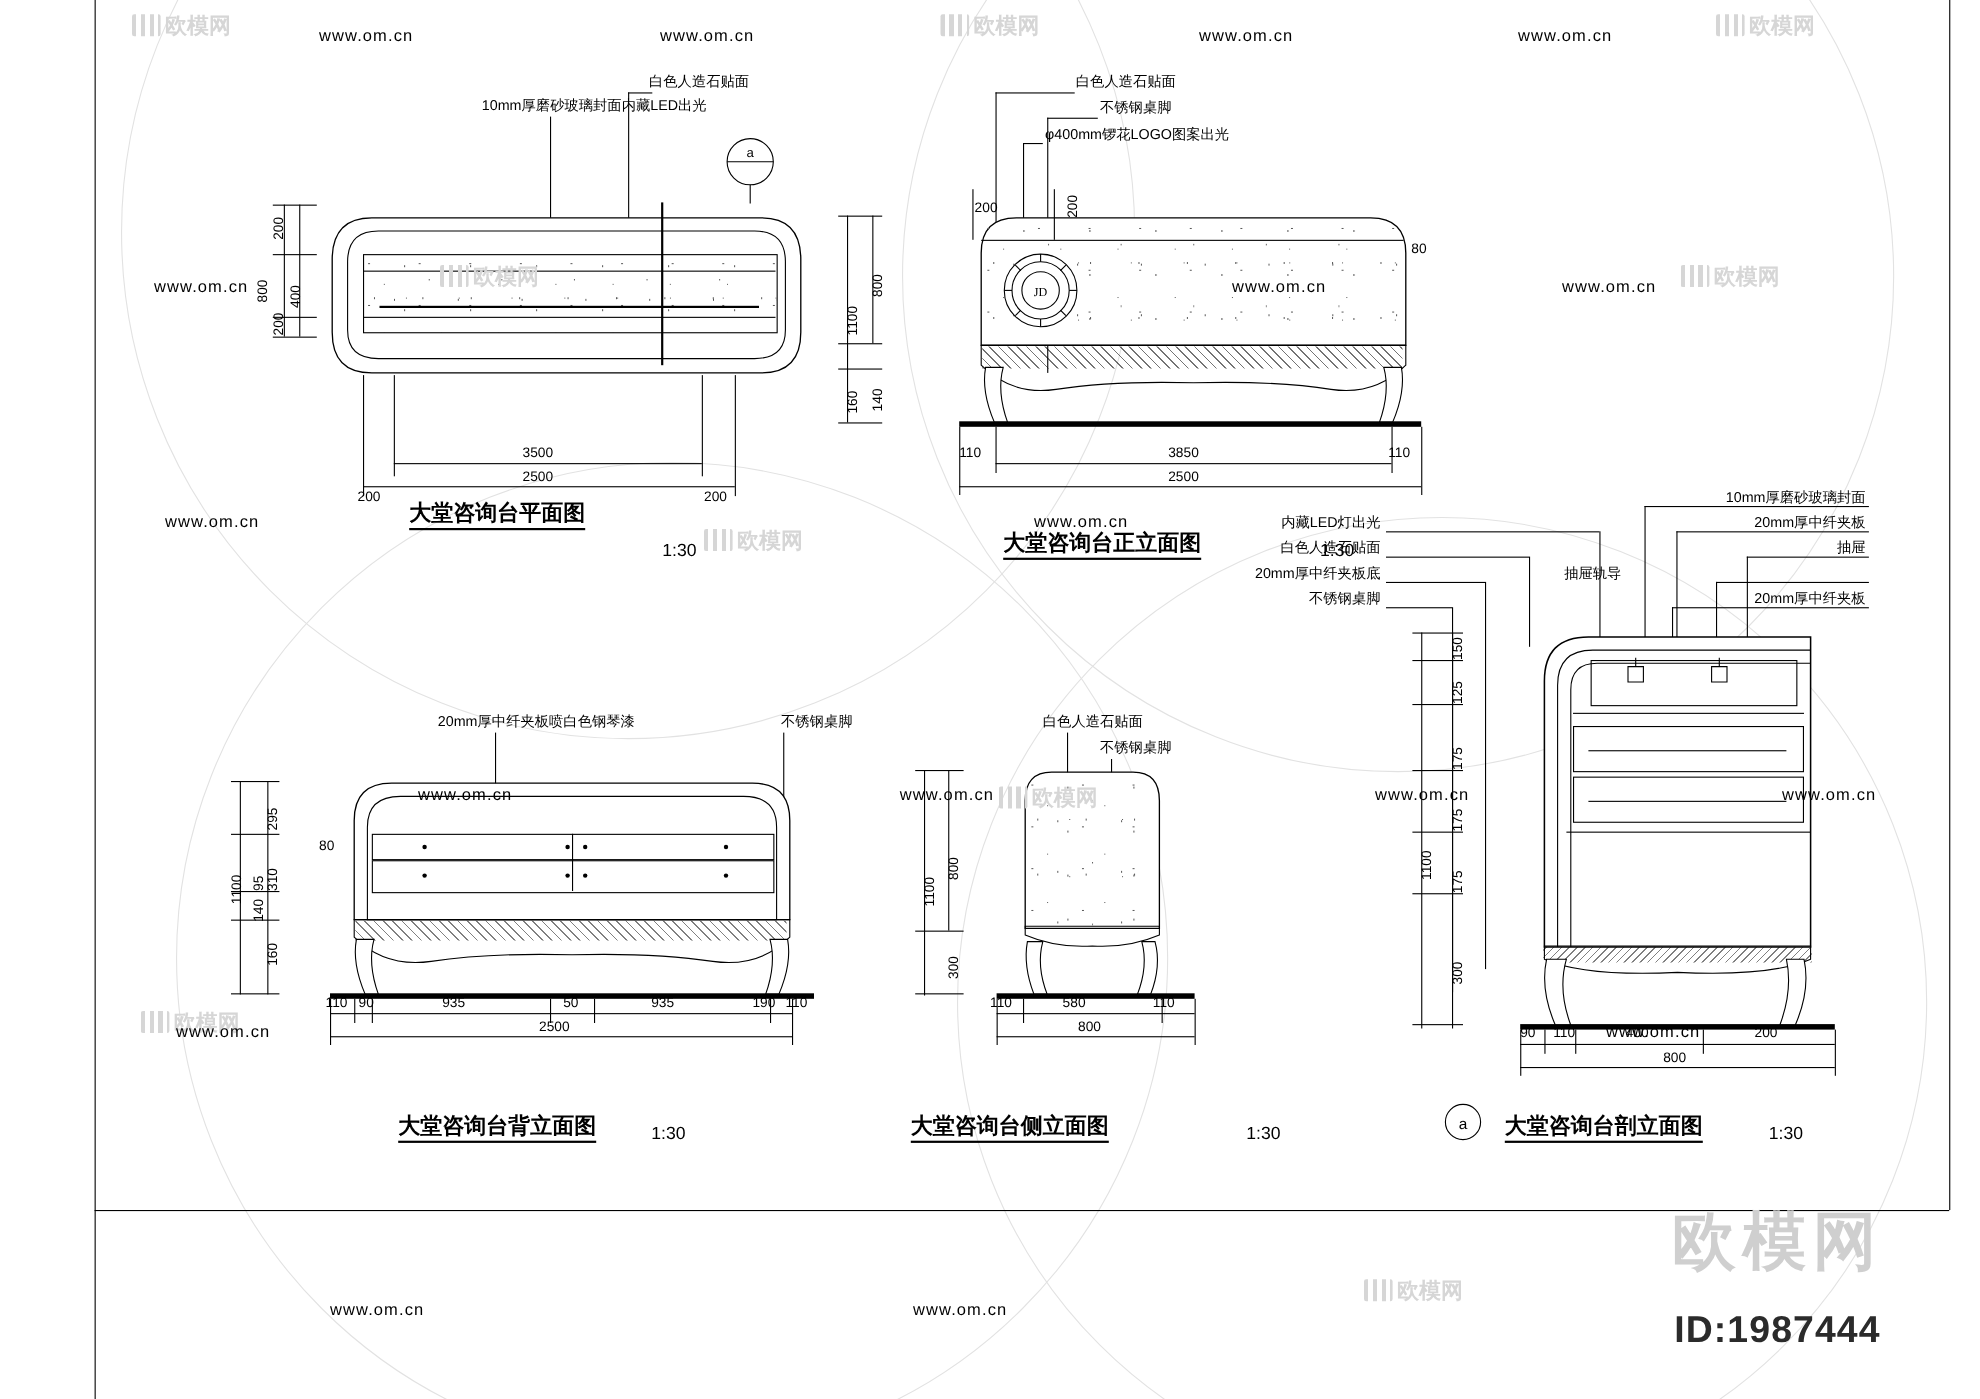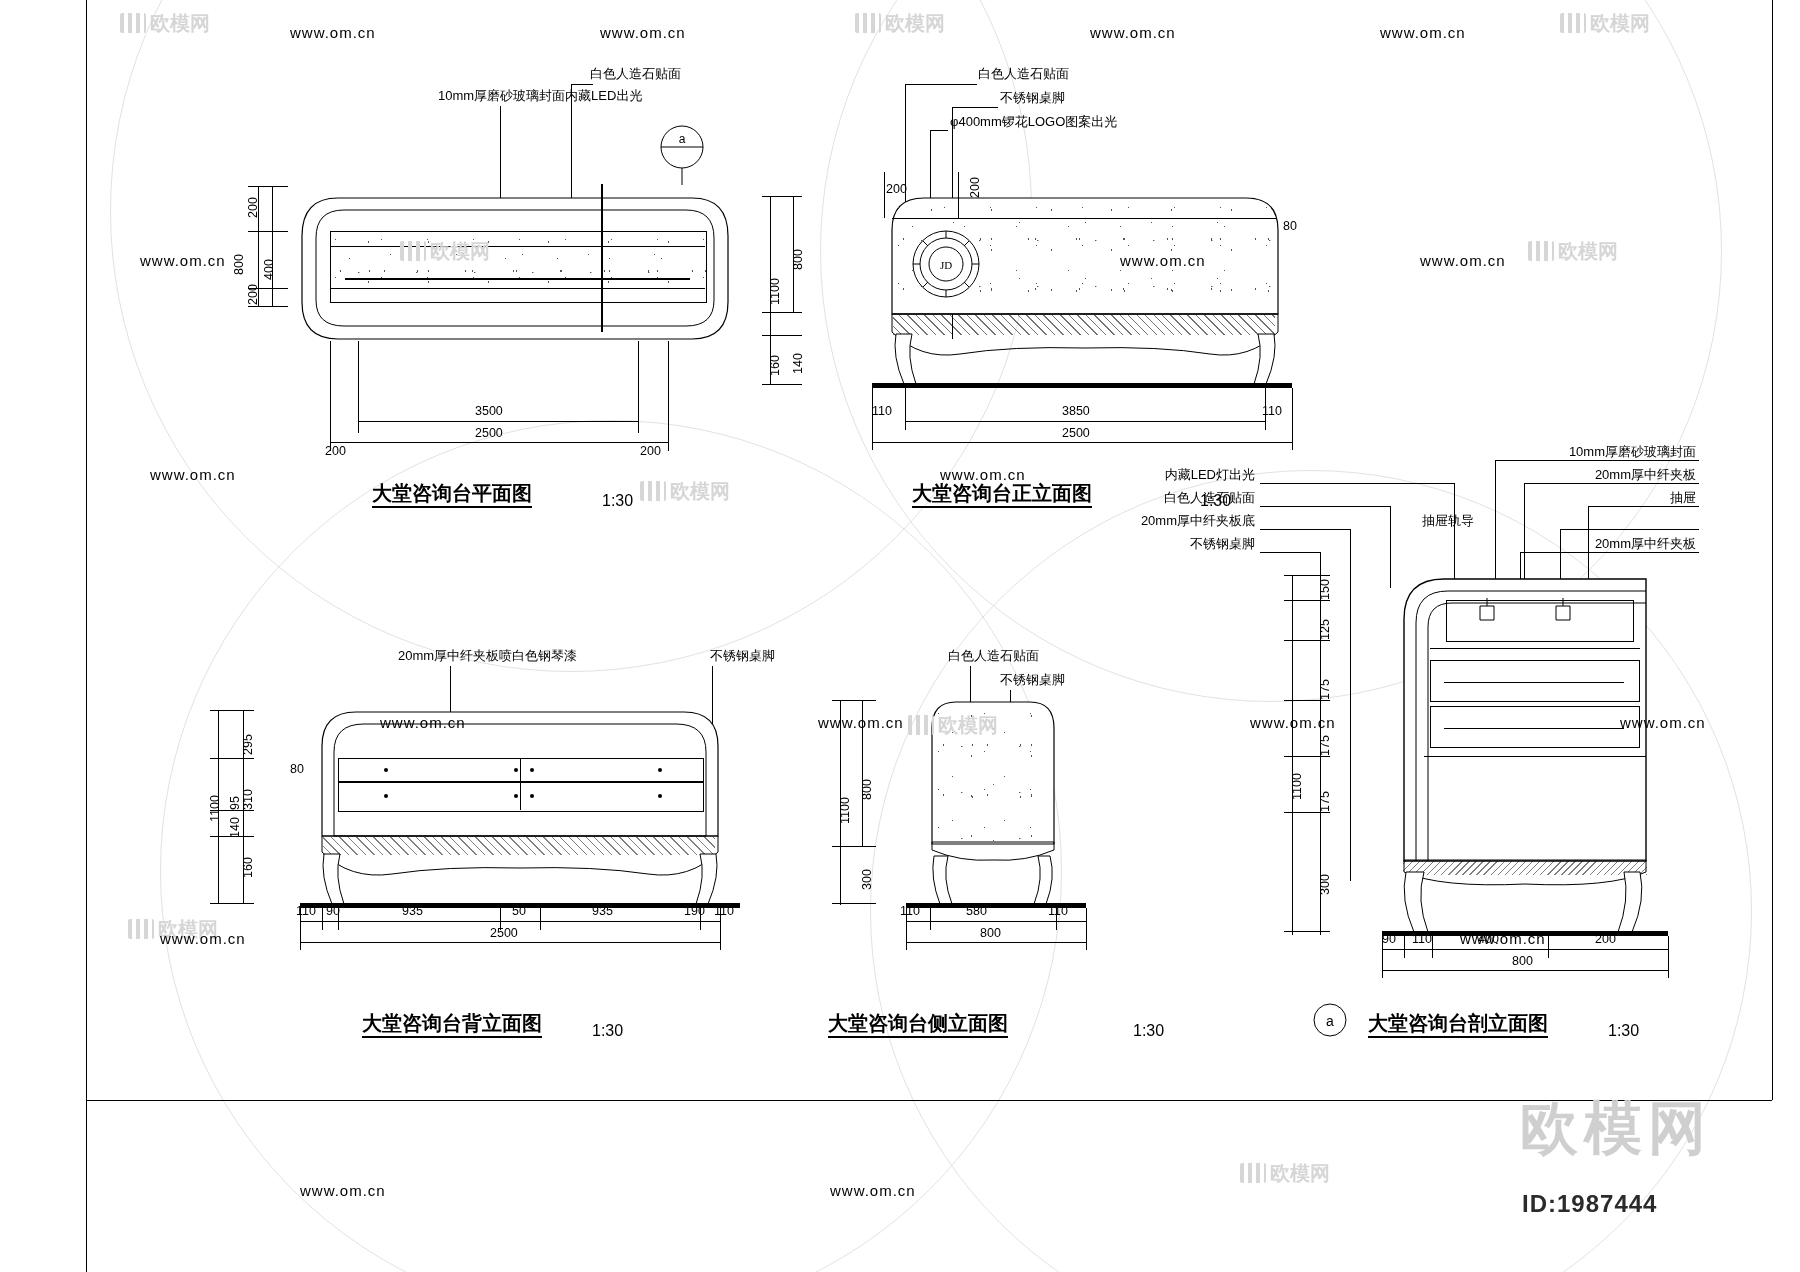--- a/index.html
+++ b/index.html
@@ -11,21 +11,21 @@
   
   .wm{position:absolute;color:#000000;font-size:15px;letter-spacing:1px;
       white-space:nowrap;user-select:none;}
   .wm-logo{position:absolute;white-space:nowrap;user-select:none;
            color:#d6d6d6;font-size:20px;font-weight:bold;}
   .wm-logo .bars{display:inline-block;width:26px;height:20px;margin-right:4px;
        background:repeating-linear-gradient(90deg,#d6d6d6 0 4px,transparent 4px 8px);
        vertical-align:-3px;border-radius:2px;}
   .wm-big{position:absolute;color:#cfcfcf;font-weight:bold;font-size:58px;
           letter-spacing:6px;user-select:none;}
-  .wm-id{position:absolute;color:#2b2b2b;font-size:24px;font-weight:bold;letter-spacing:1px;}
+  .wm-id{position:absolute;color:#2b2b2b;font-size:34px;font-weight:bold;letter-spacing:1px;}
 
   
   .vline{position:absolute;background:#000;width:1px;}
   .hline{position:absolute;background:#000;height:1px;}
   .bigcircle{position:absolute;border:1px solid #e2e2e2;border-radius:50%;}
 
   
   .d{position:absolute;}
   .ln{position:absolute;background:#000;}
   .lnh{height:1px;}
@@ -113,21 +113,21 @@
     <div class="ln lnh" style="left:330px;top:442px;width:338px;"></div>
     <div class="ln lnv" style="left:330px;top:341px;height:110px;"></div>
     <div class="ln lnv" style="left:358px;top:341px;height:92px;"></div>
     <div class="ln lnv" style="left:638px;top:341px;height:92px;"></div>
     <div class="ln lnv" style="left:668px;top:341px;height:110px;"></div>
     <div class="dim" style="left:475px;top:404px;">3500</div>
     <div class="dim" style="left:475px;top:426px;">2500</div>
     <div class="dim" style="left:325px;top:444px;">200</div>
     <div class="dim" style="left:640px;top:444px;">200</div>
 
-    <div class="title" style="left:372px;top:480px;">
+    <div class="title" style="left:372px;top:453px;">
       <u>大堂咨询台平面图</u>
     </div>
     <div class="scale" style="left:602px;top:492px;">1:30</div>
   </div>
 
   <div class="d" style="left:0;top:0;width:1100px;height:520px;">
 
     <div class="lbl" style="left:978px;top:66px;">白色人造石贴面</div>
     <div class="lbl" style="left:1000px;top:90px;">不锈钢桌脚</div>
     <div class="lbl" style="left:950px;top:114px;">φ400mm锣花LOGO图案出光</div>

